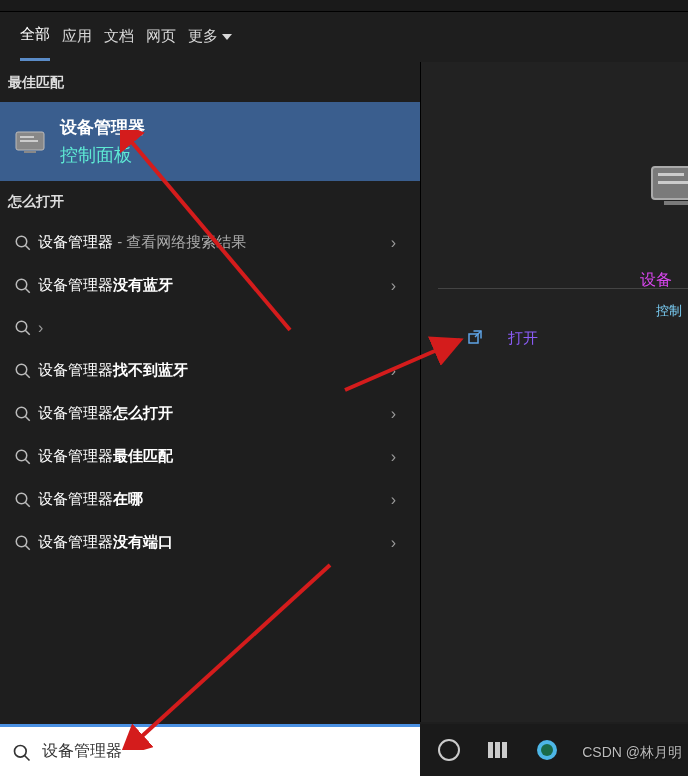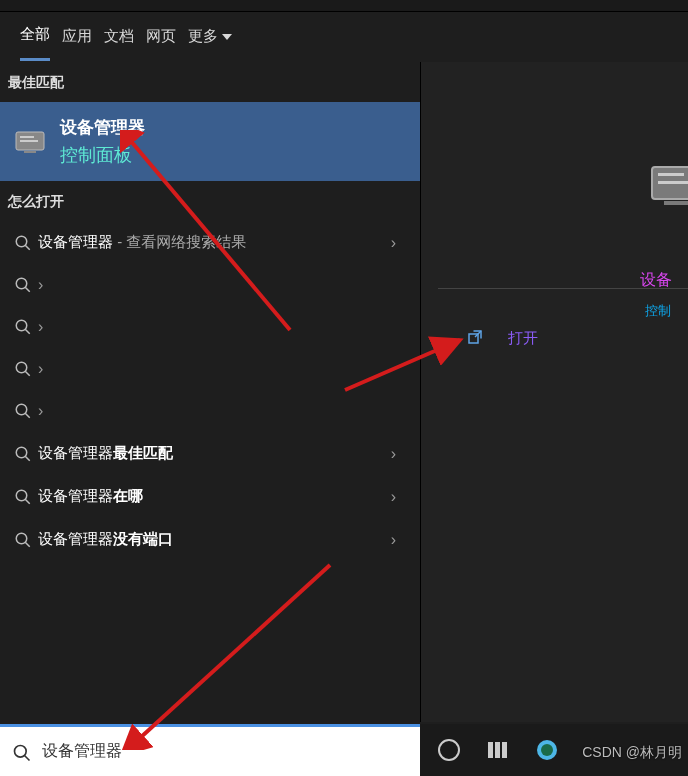--- a/index.html
+++ b/index.html
@@ -114,24 +114,24 @@
     }
     .detail-title {
       position: absolute;
       right: 16px;
       top: 208px;
       font-size: 16px;
       color: #d946ef;
     }
     .detail-sub {
       position: absolute;
-      right: 17px;
+      right: 6px;
       top: 240px;
       font-size: 13px;
-      color: #0ea5e9;
+      color: #7dd3fc;
     }
     .detail-hr {
       position: absolute;
       top: 288px;
       left: 438px;
       right: 0;
       height: 1px;
       background: #444;
     }
     .open-action {
@@ -253,41 +253,44 @@
               <line x1="15" y1="15" x2="21" y2="21"></line>
             </svg></span>
           <span class="result-text"><span>设备管理器</span><span class="grey"> - 查看网络搜索结果</span></span>
           <span class="chev">›</span>
         </div>
         <div class="result-item">
           <span class="mag-icon"><svg viewBox="0 0 24 24" width="18" height="18" fill="none" stroke="currentColor" stroke-width="2">
               <circle cx="10" cy="10" r="7"></circle>
               <line x1="15" y1="15" x2="21" y2="21"></line>
             </svg></span>
-          <span class="chev">›</span>
-        </div>
-        <div class="result-item">
-          <span class="mag-icon"><svg viewBox="0 0 24 24" width="18" height="18" fill="none" stroke="currentColor" stroke-width="2">
-              <circle cx="10" cy="10" r="7"></circle>
-              <line x1="15" y1="15" x2="21" y2="21"></line>
-            </svg></span>
-          <span class="chev">›</span>
-        </div>
-        <div class="result-item">
-          <span class="mag-icon"><svg viewBox="0 0 24 24" width="18" height="18" fill="none" stroke="currentColor" stroke-width="2">
-              <circle cx="10" cy="10" r="7"></circle>
-              <line x1="15" y1="15" x2="21" y2="21"></line>
-            </svg></span>
-          <span class="chev">›</span>
-        </div>
-        <div class="result-item">
-          <span class="mag-icon"><svg viewBox="0 0 24 24" width="18" height="18" fill="none" stroke="currentColor" stroke-width="2">
-              <circle cx="10" cy="10" r="7"></circle>
-              <line x1="15" y1="15" x2="21" y2="21"></line>
-            </svg></span>
+          <span class="result-text"><span>设备管理器</span><span class="bold">没有蓝牙</span></span>
+          <span class="chev">›</span>
+        </div>
+        <div class="result-item">
+          <span class="mag-icon"><svg viewBox="0 0 24 24" width="18" height="18" fill="none" stroke="currentColor" stroke-width="2">
+              <circle cx="10" cy="10" r="7"></circle>
+              <line x1="15" y1="15" x2="21" y2="21"></line>
+            </svg></span>
+          <span class="chev">›</span>
+        </div>
+        <div class="result-item">
+          <span class="mag-icon"><svg viewBox="0 0 24 24" width="18" height="18" fill="none" stroke="currentColor" stroke-width="2">
+              <circle cx="10" cy="10" r="7"></circle>
+              <line x1="15" y1="15" x2="21" y2="21"></line>
+            </svg></span>
+          <span class="result-text"><span>设备管理器</span><span class="bold">找不到蓝牙</span></span>
+          <span class="chev">›</span>
+        </div>
+        <div class="result-item">
+          <span class="mag-icon"><svg viewBox="0 0 24 24" width="18" height="18" fill="none" stroke="currentColor" stroke-width="2">
+              <circle cx="10" cy="10" r="7"></circle>
+              <line x1="15" y1="15" x2="21" y2="21"></line>
+            </svg></span>
+          <span class="result-text"><span>设备管理器</span><span class="bold">怎么打开</span></span>
           <span class="chev">›</span>
         </div>
         <div class="result-item">
           <span class="mag-icon"><svg viewBox="0 0 24 24" width="18" height="18" fill="none" stroke="currentColor" stroke-width="2">
               <circle cx="10" cy="10" r="7"></circle>
               <line x1="15" y1="15" x2="21" y2="21"></line>
             </svg></span>
           <span class="result-text"><span>设备管理器</span><span class="bold">最佳匹配</span></span>
           <span class="chev">›</span>
         </div>

